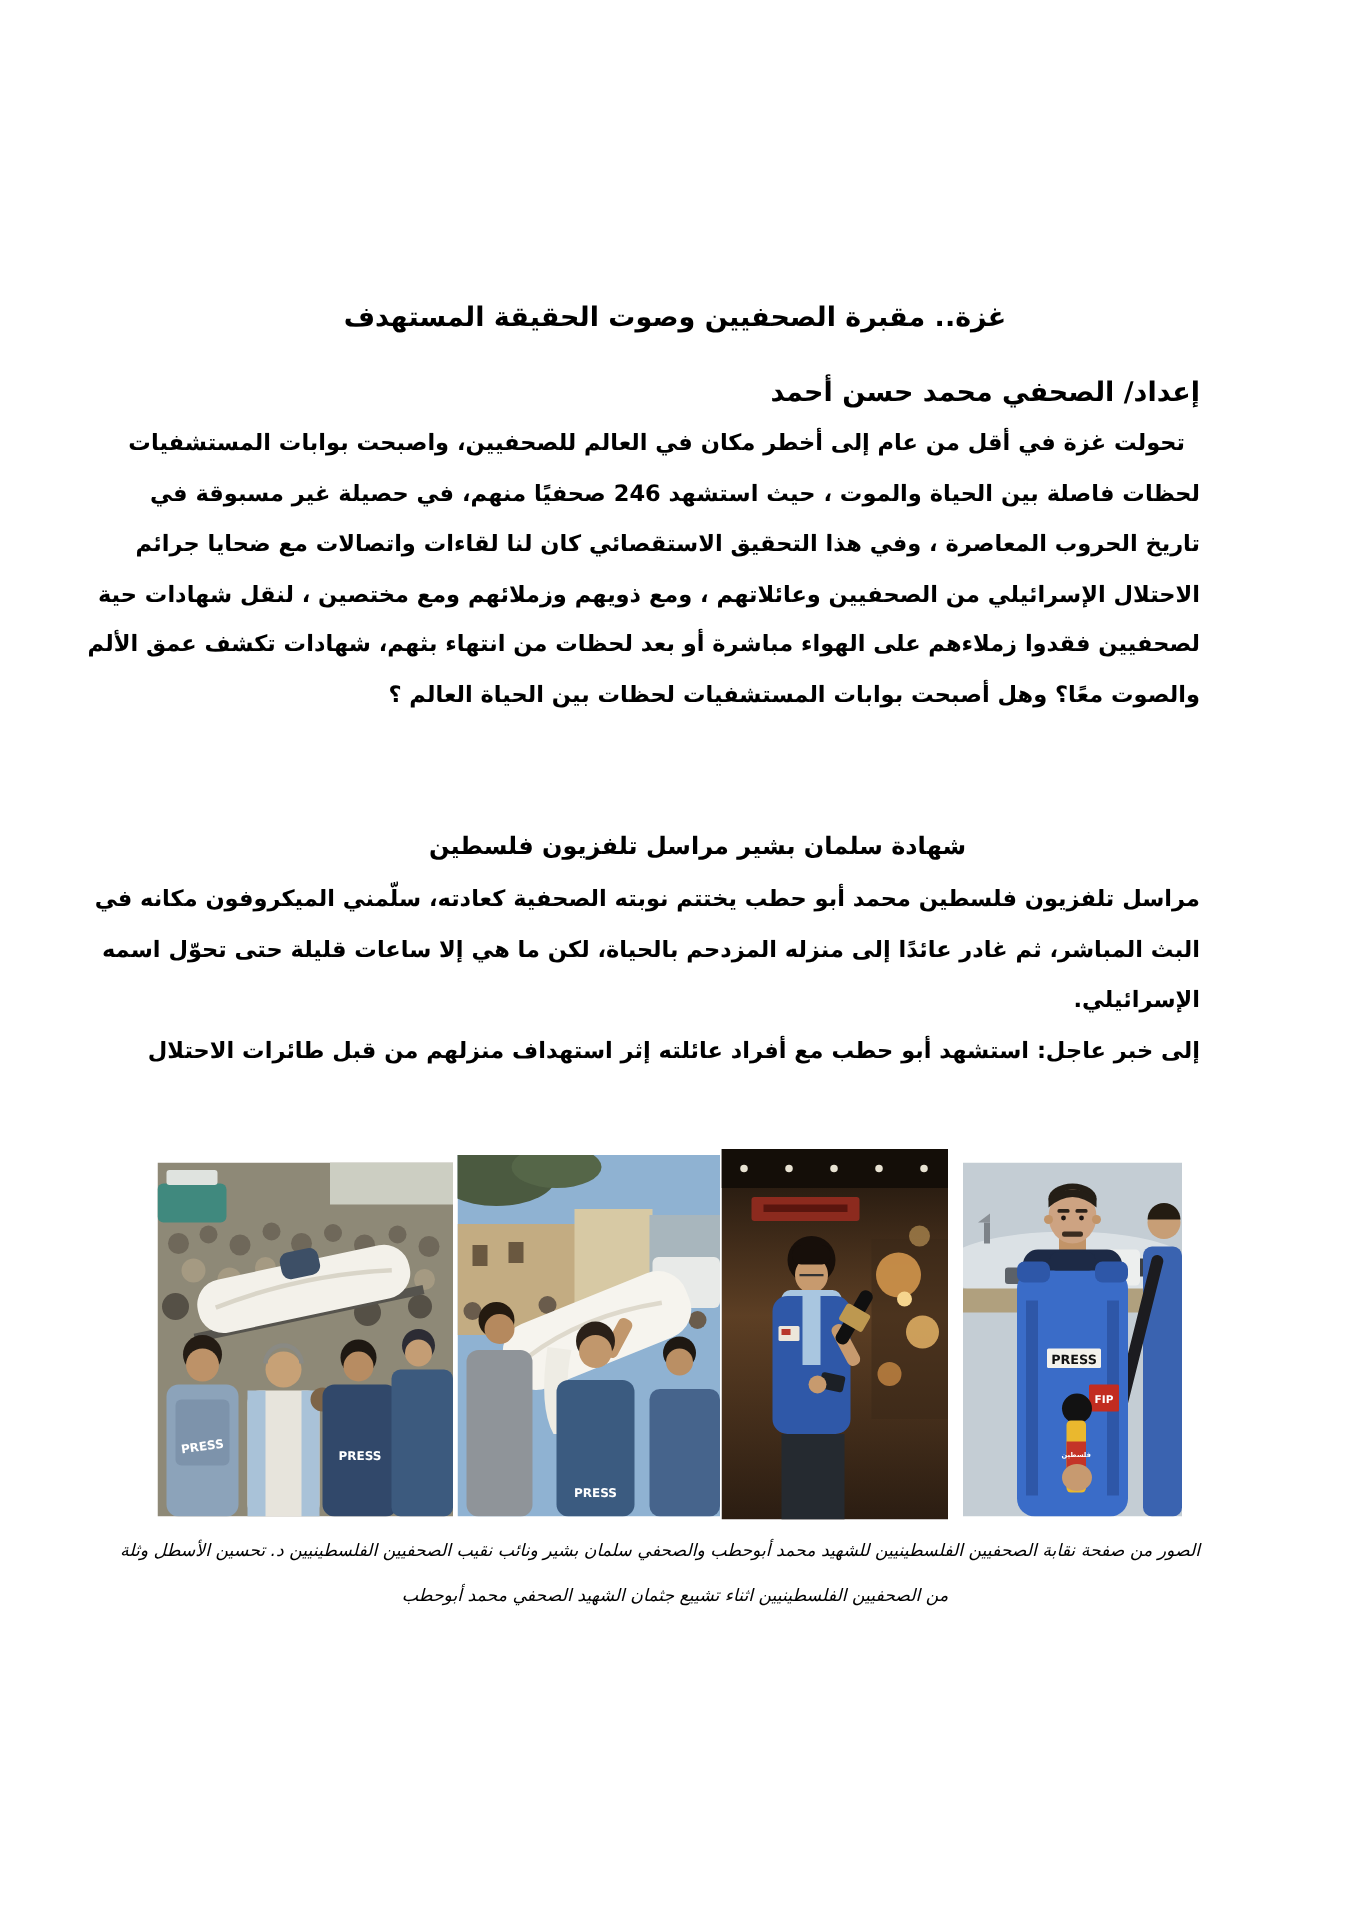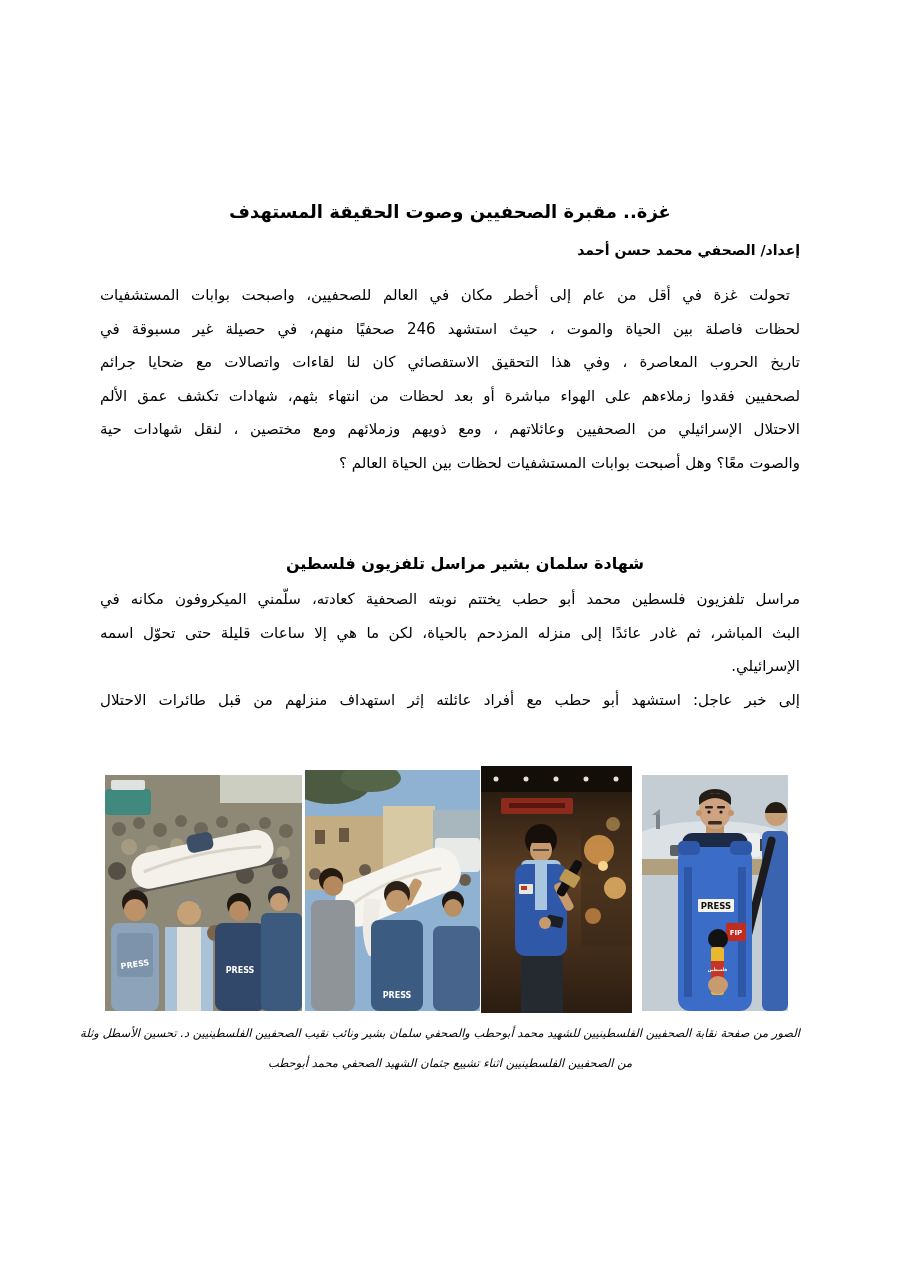--- a/index.html
+++ b/index.html
@@ -2,25 +2,25 @@
 <html lang="ar" dir="rtl"><head>
 <meta charset="utf-8">
 <style>
   html,body{margin:0;padding:0;background:#ffffff;}
   .page{
     position:relative;width:900px;height:1272px;background:#ffffff;
     font-family:"DejaVu Sans",sans-serif;color:#000;direction:rtl;overflow:hidden;margin-top:23px;
   }
   .abs{position:absolute;}
   .title{top:164px;left:100px;width:700px;text-align:center;font-size:18px;font-weight:bold;line-height:26px;}
-  .byline{top:216px;left:100px;width:700px;text-align:right;font-size:14px;font-weight:bold;line-height:22px;}
+  .byline{top:228px;left:100px;width:700px;text-align:right;font-size:18px;font-weight:bold;line-height:22px;}
   .para{left:100px;width:700px;font-size:15px;}
   .p1{top:256px;}
   .p2{top:560px;}
-  .bline{line-height:33.5px;text-align:justify;text-align-last:justify;white-space:nowrap;}
+  .bline{line-height:33.5px;text-align:justify;text-align-last:justify;white-space:nowrap;font-weight:bold;}
   .bline.last{text-align-last:right;}
   .p1 .first{padding-right:10px;}
   .p2 .first{padding-right:6px;}
   .heading2{top:516px;left:115px;width:700px;font-size:16px;font-weight:bold;text-align:center;line-height:24px;}
   .photo-strip{top:743px;left:105px;width:683px;height:247px;direction:ltr;}
   .photo{position:absolute;display:block;}
   .ph1{left:0;top:9px;width:197px;height:236px;}
   .ph2{left:200px;top:4px;width:175px;height:241px;}
   .ph3{left:376px;top:0;width:151px;height:247px;}
   .ph4{left:537px;top:9px;width:146px;height:236px;}
@@ -34,22 +34,22 @@
 <div class="page">
 
   <h1 class="abs title">غزة.. مقبرة الصحفيين وصوت الحقيقة المستهدف</h1>
 
   <div class="abs byline">إعداد/ الصحفي محمد حسن أحمد</div>
 
   <div class="abs para p1">
     <div class="bline first">تحولت غزة في أقل من عام إلى أخطر مكان في العالم للصحفيين، واصبحت بوابات المستشفيات</div>
     <div class="bline">لحظات فاصلة بين الحياة والموت ، حيث استشهد 246 صحفيًا منهم، في حصيلة غير مسبوقة في</div>
     <div class="bline">تاريخ الحروب المعاصرة ، وفي هذا التحقيق الاستقصائي كان لنا لقاءات واتصالات مع ضحايا جرائم</div>
+    <div class="bline">الاحتلال الإسرائيلي من الصحفيين وعائلاتهم ، ومع ذويهم وزملائهم  ومع مختصين ، لنقل شهادات حية</div>
     <div class="bline">لصحفيين فقدوا زملاءهم على الهواء مباشرة أو بعد لحظات من انتهاء بثهم، شهادات تكشف عمق الألم</div>
-    <div class="bline">الاحتلال الإسرائيلي من الصحفيين وعائلاتهم ، ومع ذويهم وزملائهم  ومع مختصين ، لنقل شهادات حية</div>
     <div class="bline last">والصوت معًا؟ وهل أصبحت بوابات المستشفيات لحظات بين الحياة العالم ؟</div>
   </div>
 
   <h2 class="abs heading2">شهادة سلمان بشير مراسل تلفزيون فلسطين</h2>
 
   <div class="abs para p2">
     <div class="bline">مراسل تلفزيون فلسطين محمد أبو حطب يختتم نوبته الصحفية كعادته، سلّمني الميكروفون مكانه في</div>
     <div class="bline">البث المباشر، ثم غادر عائدًا إلى منزله المزدحم بالحياة، لكن ما هي إلا ساعات قليلة حتى تحوّل اسمه</div>
     <div class="bline last">الإسرائيلي.</div>
     <div class="bline">إلى خبر عاجل: استشهد أبو حطب مع أفراد عائلته إثر استهداف منزلهم من قبل طائرات الاحتلال</div>

